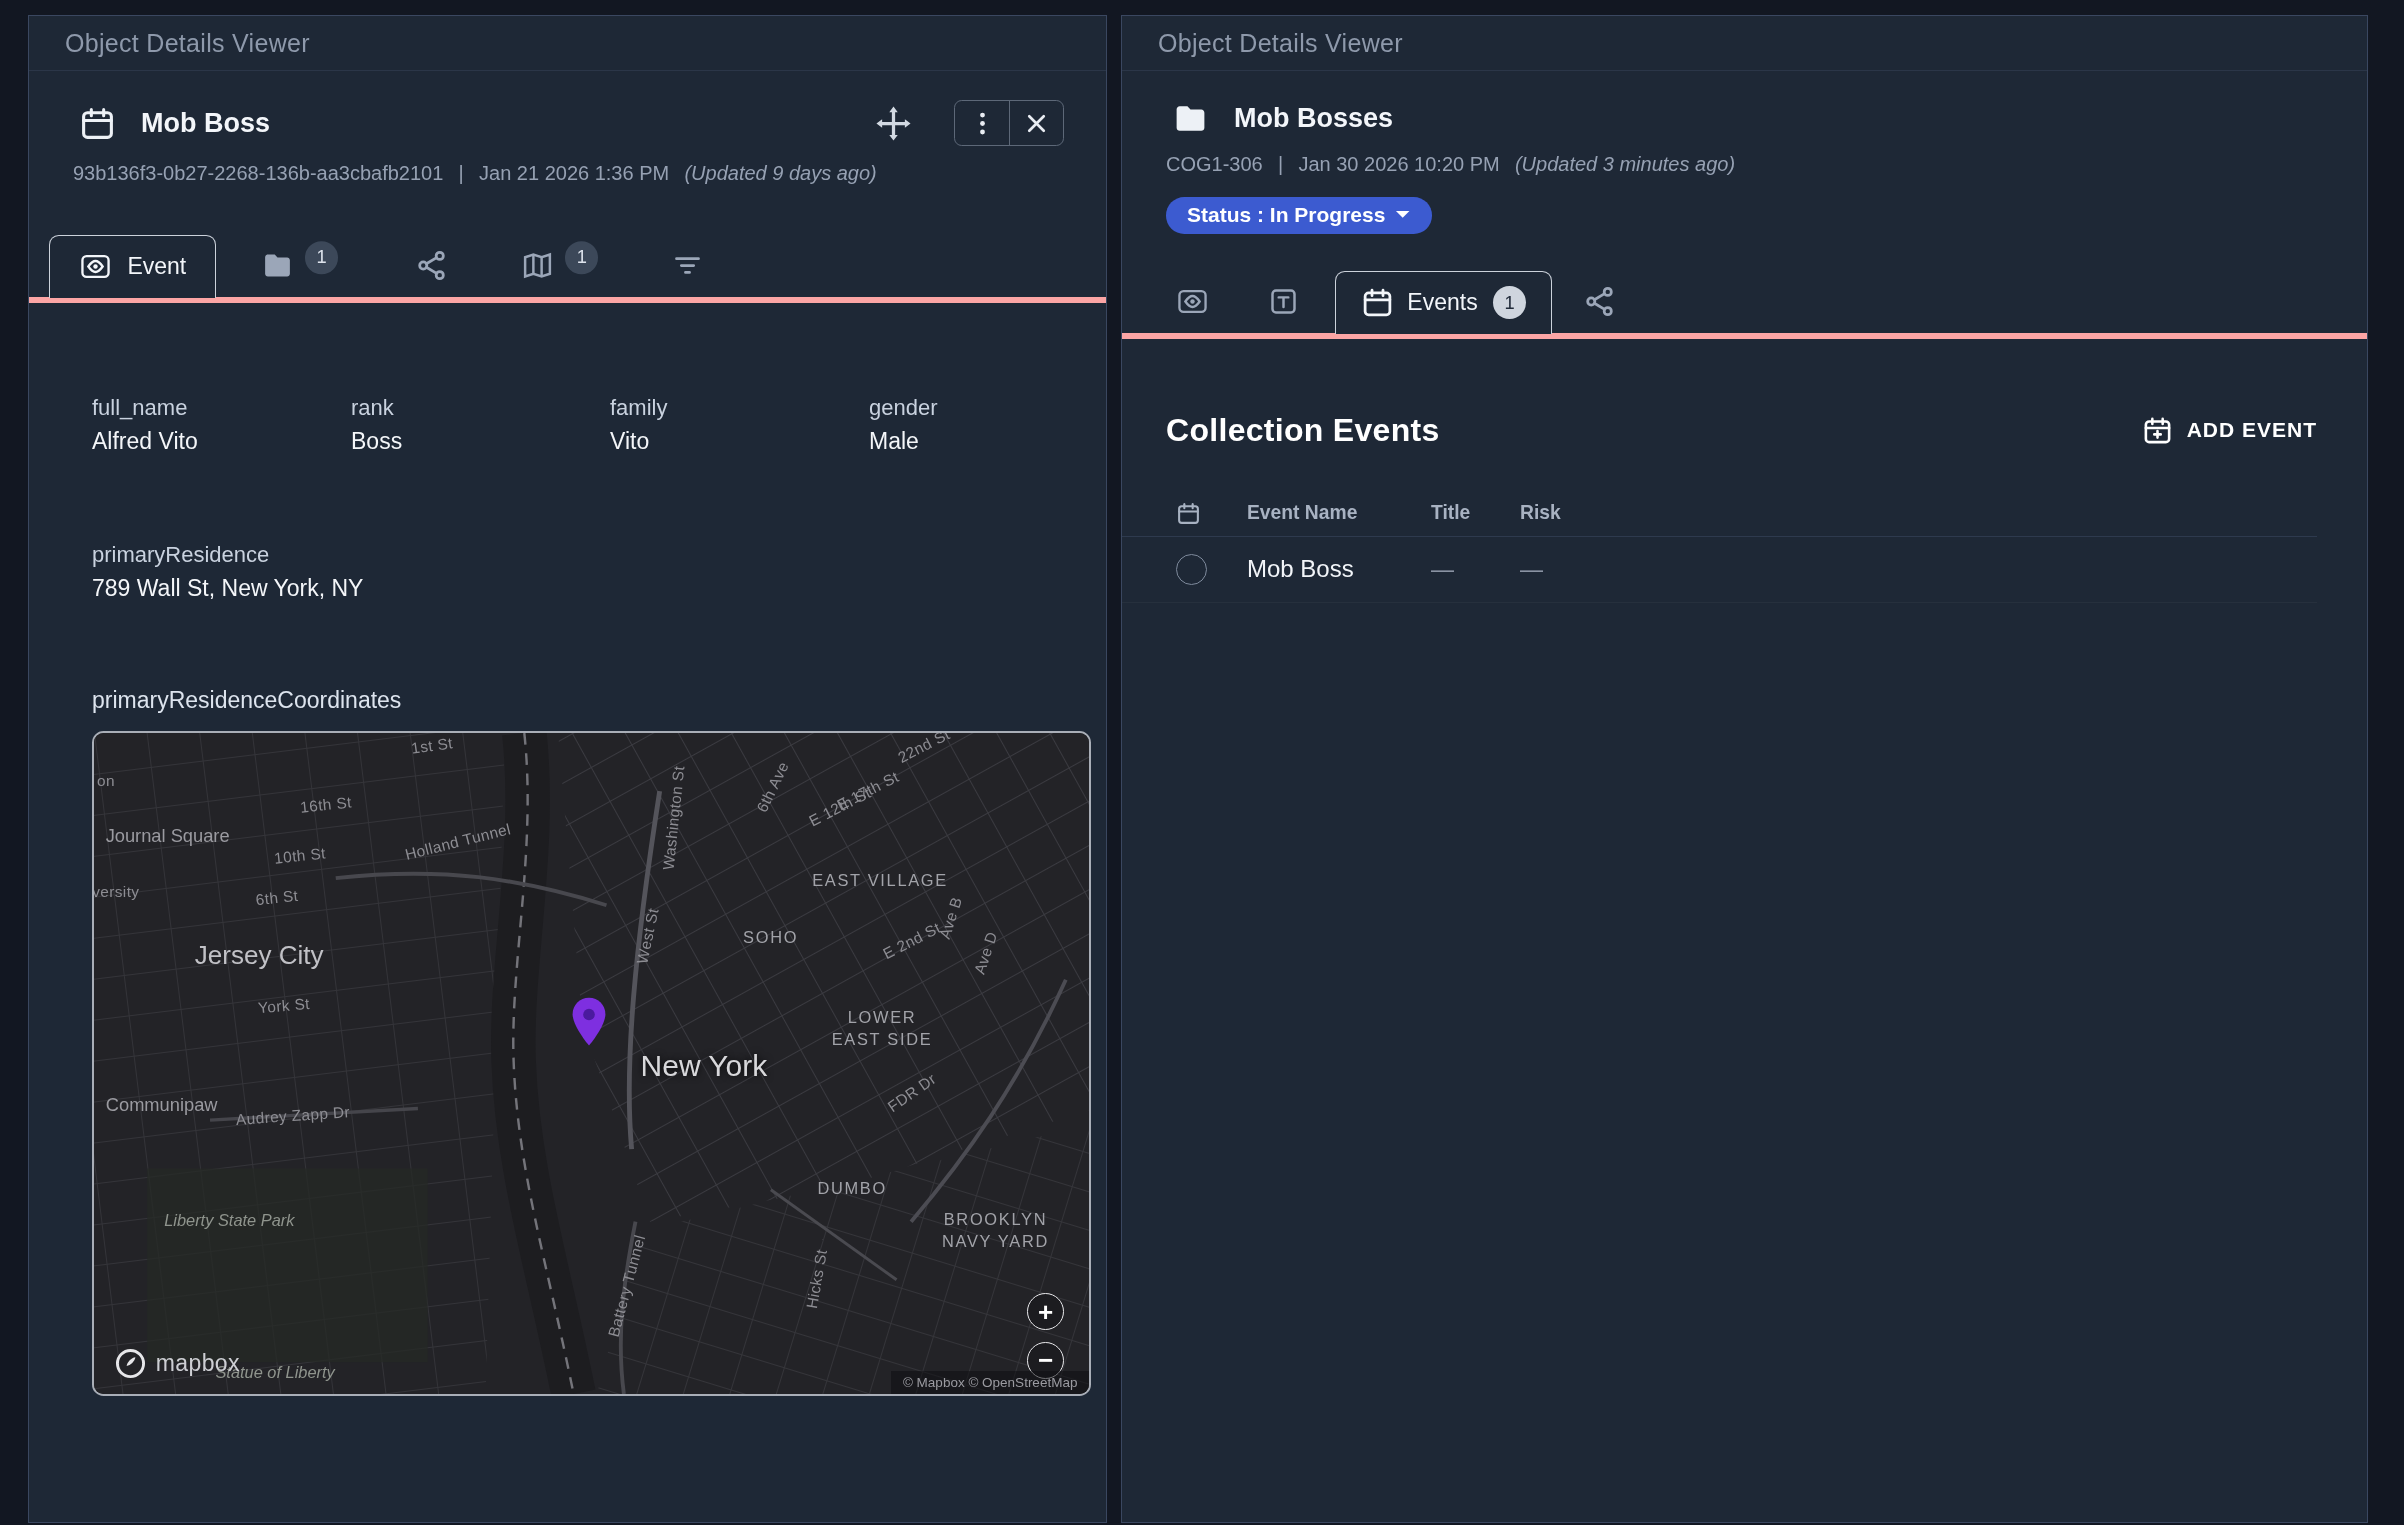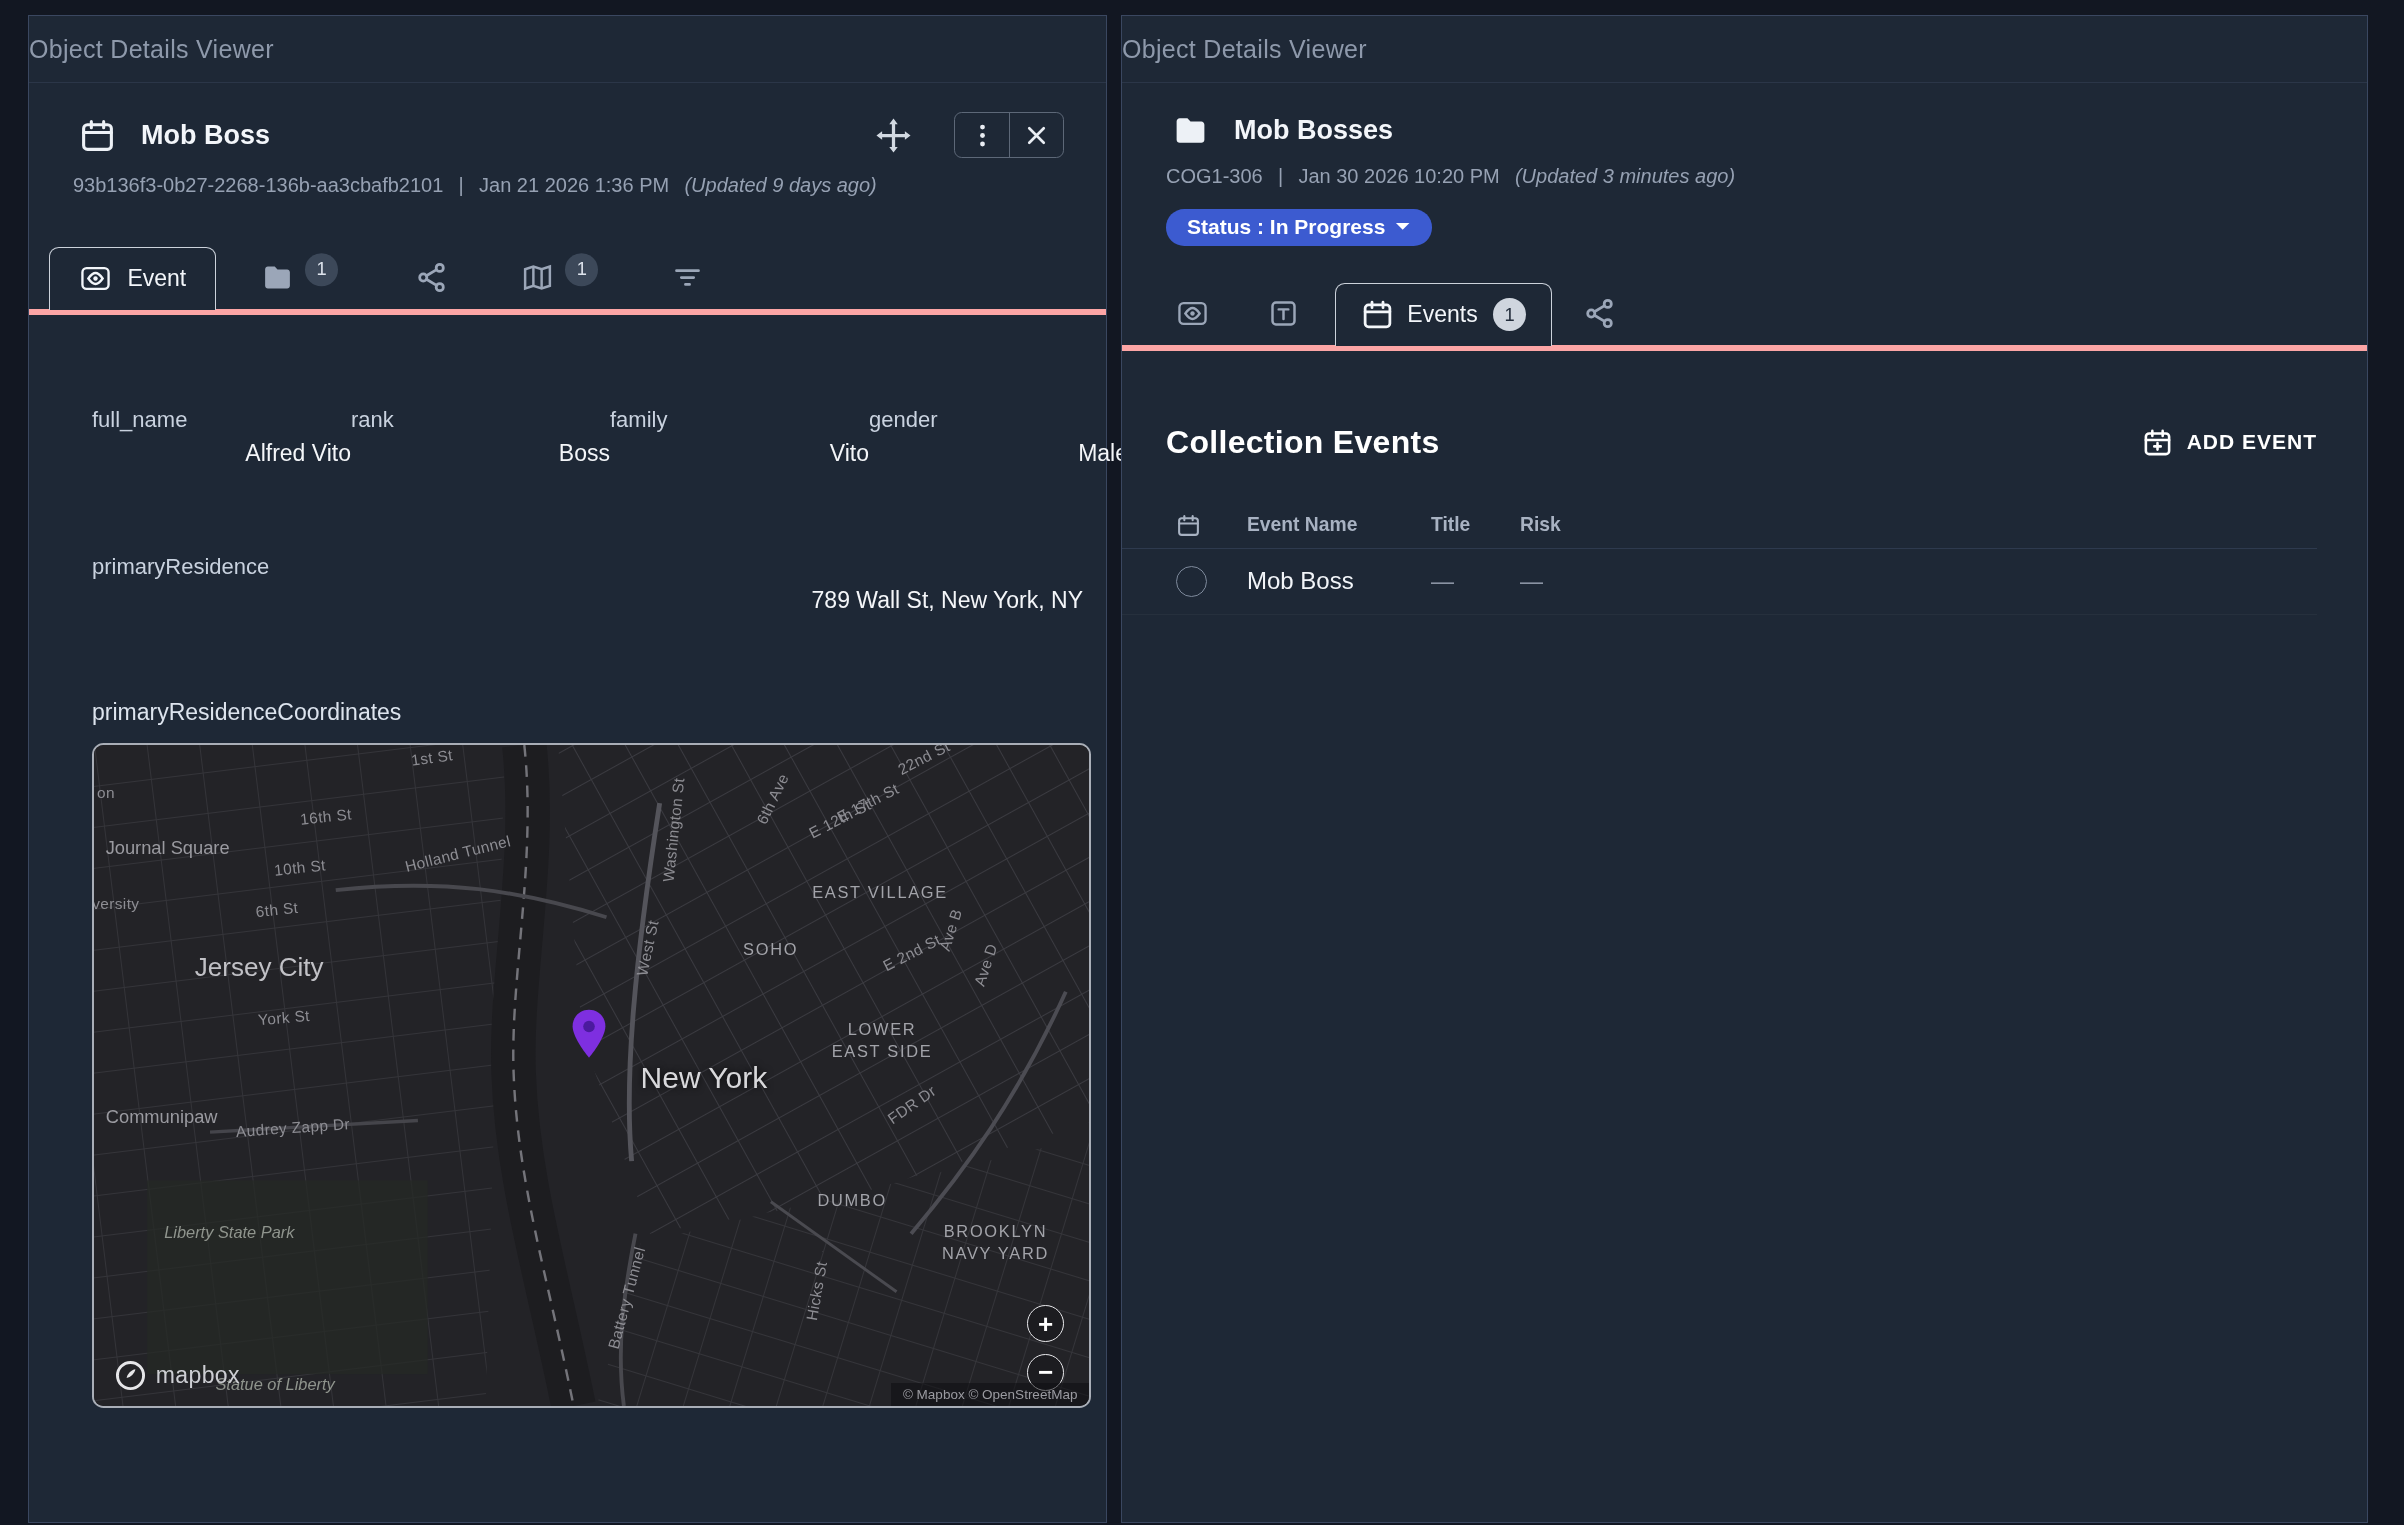--- a/index.html
+++ b/index.html
@@ -3,21 +3,21 @@
 <meta charset="utf-8">
 <style>
   * { margin:0; padding:0; box-sizing:border-box; }
   body { background:#0d1219; font-family:"Liberation Sans", sans-serif; }
   .stage { position:relative; width:2404px; height:1526px; background:#121722; overflow:hidden; }
 
   .panel { position:absolute; top:15.4px; background:#1e2836; border:1px solid #3a4760; }
   #left-panel  { left:28px;  width:1079px; height:1508px; }
   #right-panel { left:1121px; width:1247px; height:1508px; }
 
-  .panel-header { height:67px; display:flex; align-items:center; 
+  .panel-header { height:55px; display:flex; align-items:center; padding-left:36px;
     font-size:25px; color:#8e99ab; letter-spacing:0.3px; border-bottom:1px solid #2b3648; }
 
   .title-row { display:flex; align-items:center; margin-top:29px; padding:0 42px 0 50px; }
   .title-icon { width:37px; height:37px; color:#edf1f6; flex:0 0 auto; }
   .title-text { margin-left:25px; font-size:27px; font-weight:700; color:#f3f6fa; }
   .spacer { flex:1; }
   .move-btn { width:39px; height:39px; color:#d2d9e2; margin-right:41px; cursor:pointer; }
   .btn-group { display:flex; border:1px solid #5d6878; border-radius:7.7px; overflow:hidden; }
   .gbtn { width:54px; height:44px; display:flex; align-items:center; justify-content:center; color:#e9edf3; cursor:pointer; }
   .gbtn + .gbtn { border-left:1px solid #5d6878; }
@@ -44,21 +44,21 @@
 
   .select-box { margin-top:62px; width:521px; height:77px; border:1px solid #97a1b1; border-radius:9.7px;
     position:relative; display:flex; align-items:center; justify-content:space-between; padding:0 25px; cursor:pointer; }
   .select-box .legend { position:absolute; top:-12.6px; left:15.4px; background:#1e2836; padding:0 9.7px;
     font-size:18.3px; color:#aeb8c8; }
   .select-box .value { font-size:26px; color:#f3f6fa; }
   .select-box .caret { color:#dbe1ea; }
 
   .fields-grid { margin-top:88px; display:grid; grid-template-columns:repeat(4,259px); }
   .flabel { font-size:22px; color:#c9d2df; line-height:33px; }
-  .fvalue { font-size:23px; color:#f4f6f9; line-height:35px;text-align:right; }
+  .fvalue { font-size:23px; color:#f4f6f9; line-height:35px; }
   .block { margin-top:79px; }
   .coords-label { margin-top:81px; font-size:23px; color:#dde4ee; font-weight:500; }
 
   .map { margin-top:17.4px; position:relative; width:999px; height:665px; border:2.9px solid #a9aeb7;
     border-radius:11.6px; overflow:hidden; background:#232327; cursor:grab; }
   .roads { position:absolute; inset:0; width:100%; height:100%; }
   .map-labels { position:absolute; inset:0; }
   .maplabel { position:absolute; transform:translate(-50%,-50%); white-space:nowrap; }
   .maplabel.street { font-size:15.4px; color:#8d8d93; letter-spacing:0.4px; }
   .maplabel.area   { font-size:18.3px; color:#9a9aa0; }

